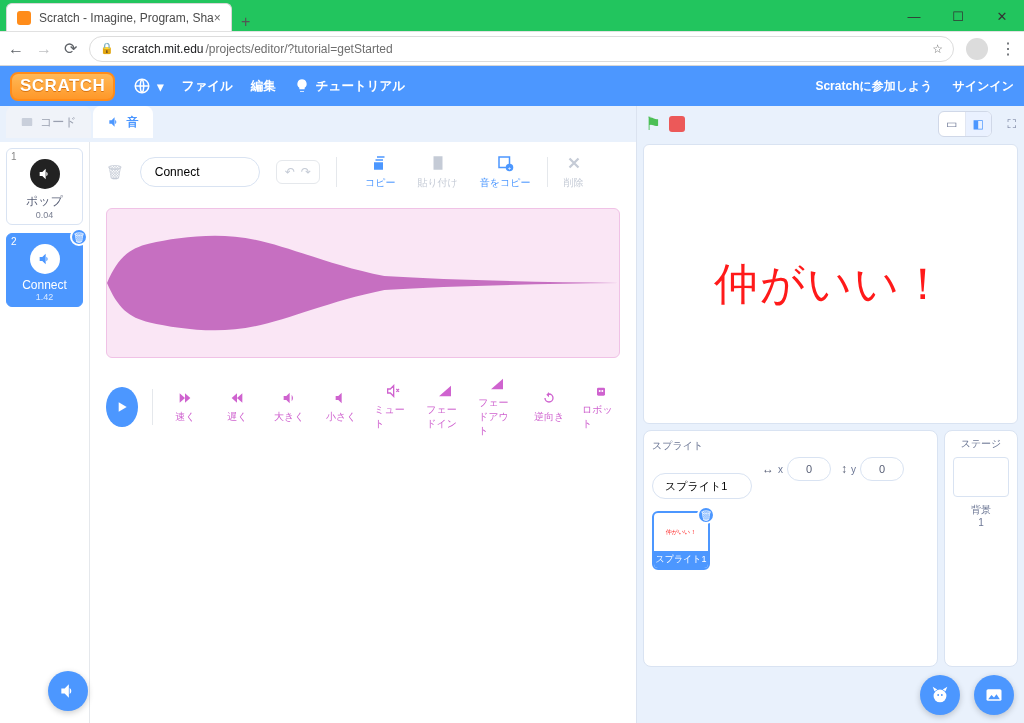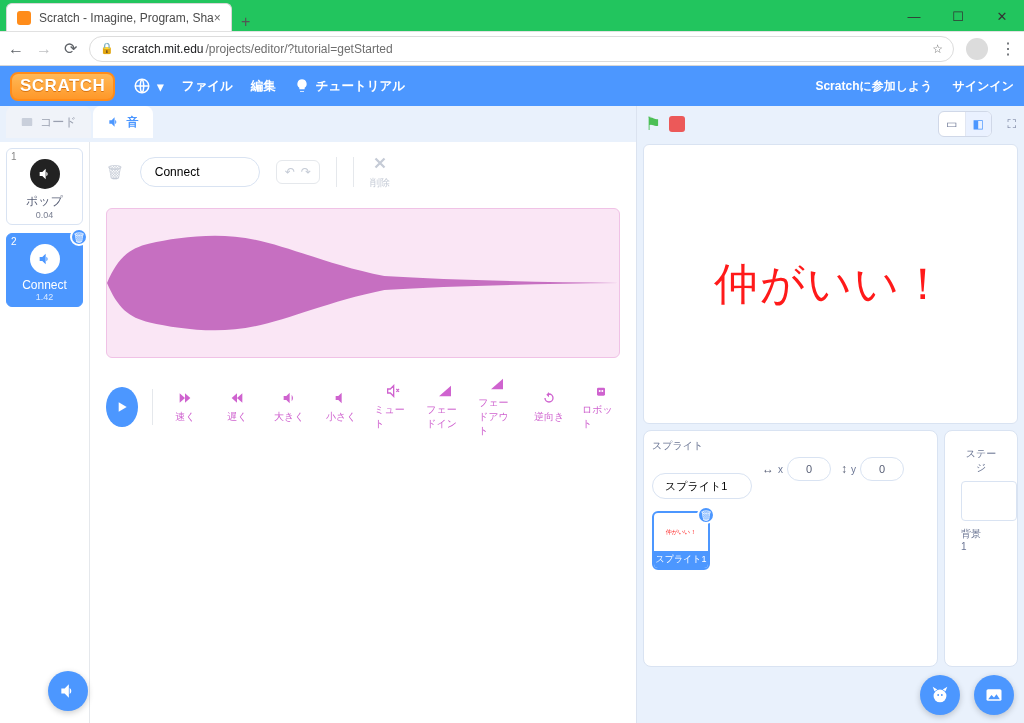--- a/index.html
+++ b/index.html
@@ -84,21 +84,21 @@
 .valpill{display:inline-flex;align-items:center;justify-content:center}
 .row2{display:flex;margin-top:10px;gap:18px;align-items:flex-start}
 .vis-toggle{display:flex;border:1px solid #d9e3f2;border-radius:6px;overflow:hidden}
 .vis-toggle span{width:28px;height:24px;display:flex;align-items:center;justify-content:center;color:#9aa5bf;cursor:pointer}
 .vis-toggle span.on{color:#4c97ff;background:#eaf1ff}
 .sprite-strip{margin-top:12px;display:flex;gap:8px;flex-wrap:wrap}
 .sprite-thumb{width:58px;border:2px solid #4c97ff;border-radius:6px;position:relative;background:#fff;cursor:pointer}
 .sprite-thumb .timg{height:38px;display:flex;align-items:center;justify-content:center;font-size:6px;color:#ff1a1a}
 .sprite-thumb .tname{background:#4c97ff;color:#fff;font-size:9px;text-align:center;padding:2px 0;border-radius:0 0 4px 4px}
 .sprite-thumb .tdel{position:absolute;right:-7px;top:-7px;width:18px;height:18px;border-radius:50%;background:#4c97ff;border:2px solid #fff;color:#fff;font-size:10px;display:flex;align-items:center;justify-content:center}
-.stagecol{width:74px;background:#fff;border:1px solid #d9e3f2;border-radius:8px;padding:16px;text-align:center;display:flex;flex-direction:column;align-items:flex-start}
+.stagecol{width:74px;background:#fff;border:1px solid #d9e3f2;border-radius:8px;padding:6px;text-align:center;display:flex;flex-direction:column;align-items:center}
 .stagecol .mini{width:56px;height:40px;border:1px solid #d9e3f2;border-radius:4px;margin:6px 0;background:#fff;cursor:pointer}
 .fab{width:40px;height:40px;border-radius:50%;background:#4c97ff;display:flex;align-items:center;justify-content:center;color:#fff;box-shadow:0 2px 6px rgba(0,0,0,.2);cursor:pointer}
 .fab-row{display:flex;justify-content:flex-end;gap:14px;padding:8px 10px}
 </style>
 </head>
 <body>
 
 <div class="browser-titlebar">
   <div class="browser-tab">
     <span class="favicon"></span>
@@ -193,20 +193,43 @@
       </div>
       <div class="sound-editor">
         <div class="se-toolbar">
           <span class="trash">🗑</span>
           <div class="se-name"><input value="Connect" style=""></div>
           <div class="se-undo">
             <span>↶</span>
             <span>↷</span>
           </div>
           <div class="se-sep"></div>
+          <div class="se-actions">
+            <div class="se-act">
+                <svg viewBox="0 0 24 24">
+                  <path fill="#4c97ff" d="M8 3h10v2H8zM6 7h10v2H6z"></path>
+                  <path fill="#4c97ff" d="M4 11h12v10H4z"></path>
+                </svg>
+                <span>コピー</span>
+              </div>
+            <div class="se-act gray">
+                <svg viewBox="0 0 24 24">
+                  <path fill="#c5cbd6" d="M6 3h12v18H6z"></path>
+                </svg>
+                <span>貼り付け</span>
+              </div>
+            <div class="se-act">
+                <svg viewBox="0 0 24 24">
+                  <rect x="4" y="4" width="14" height="14" fill="none" stroke="#4c97ff" stroke-width="2"></rect>
+                  <circle cx="18" cy="18" r="5" fill="#4c97ff"></circle>
+                  <text x="18" y="21" text-anchor="middle" fill="#fff" font-size="8">+</text>
+                </svg>
+                <span>音をコピー</span>
+              </div>
+          </div>
           <div class="se-sep"></div>
           <div class="se-act gray">
               <svg viewBox="0 0 24 24">
                 <path fill="#c5cbd6" d="M6 6l12 12M18 6L6 18" stroke="#c5cbd6" stroke-width="3"></path>
               </svg>
               <span>削除</span>
             </div>
         </div>
         <div class="waveform">
           <svg width="100%" height="100%" viewBox="0 0 480 150" preserveAspectRatio="none">

